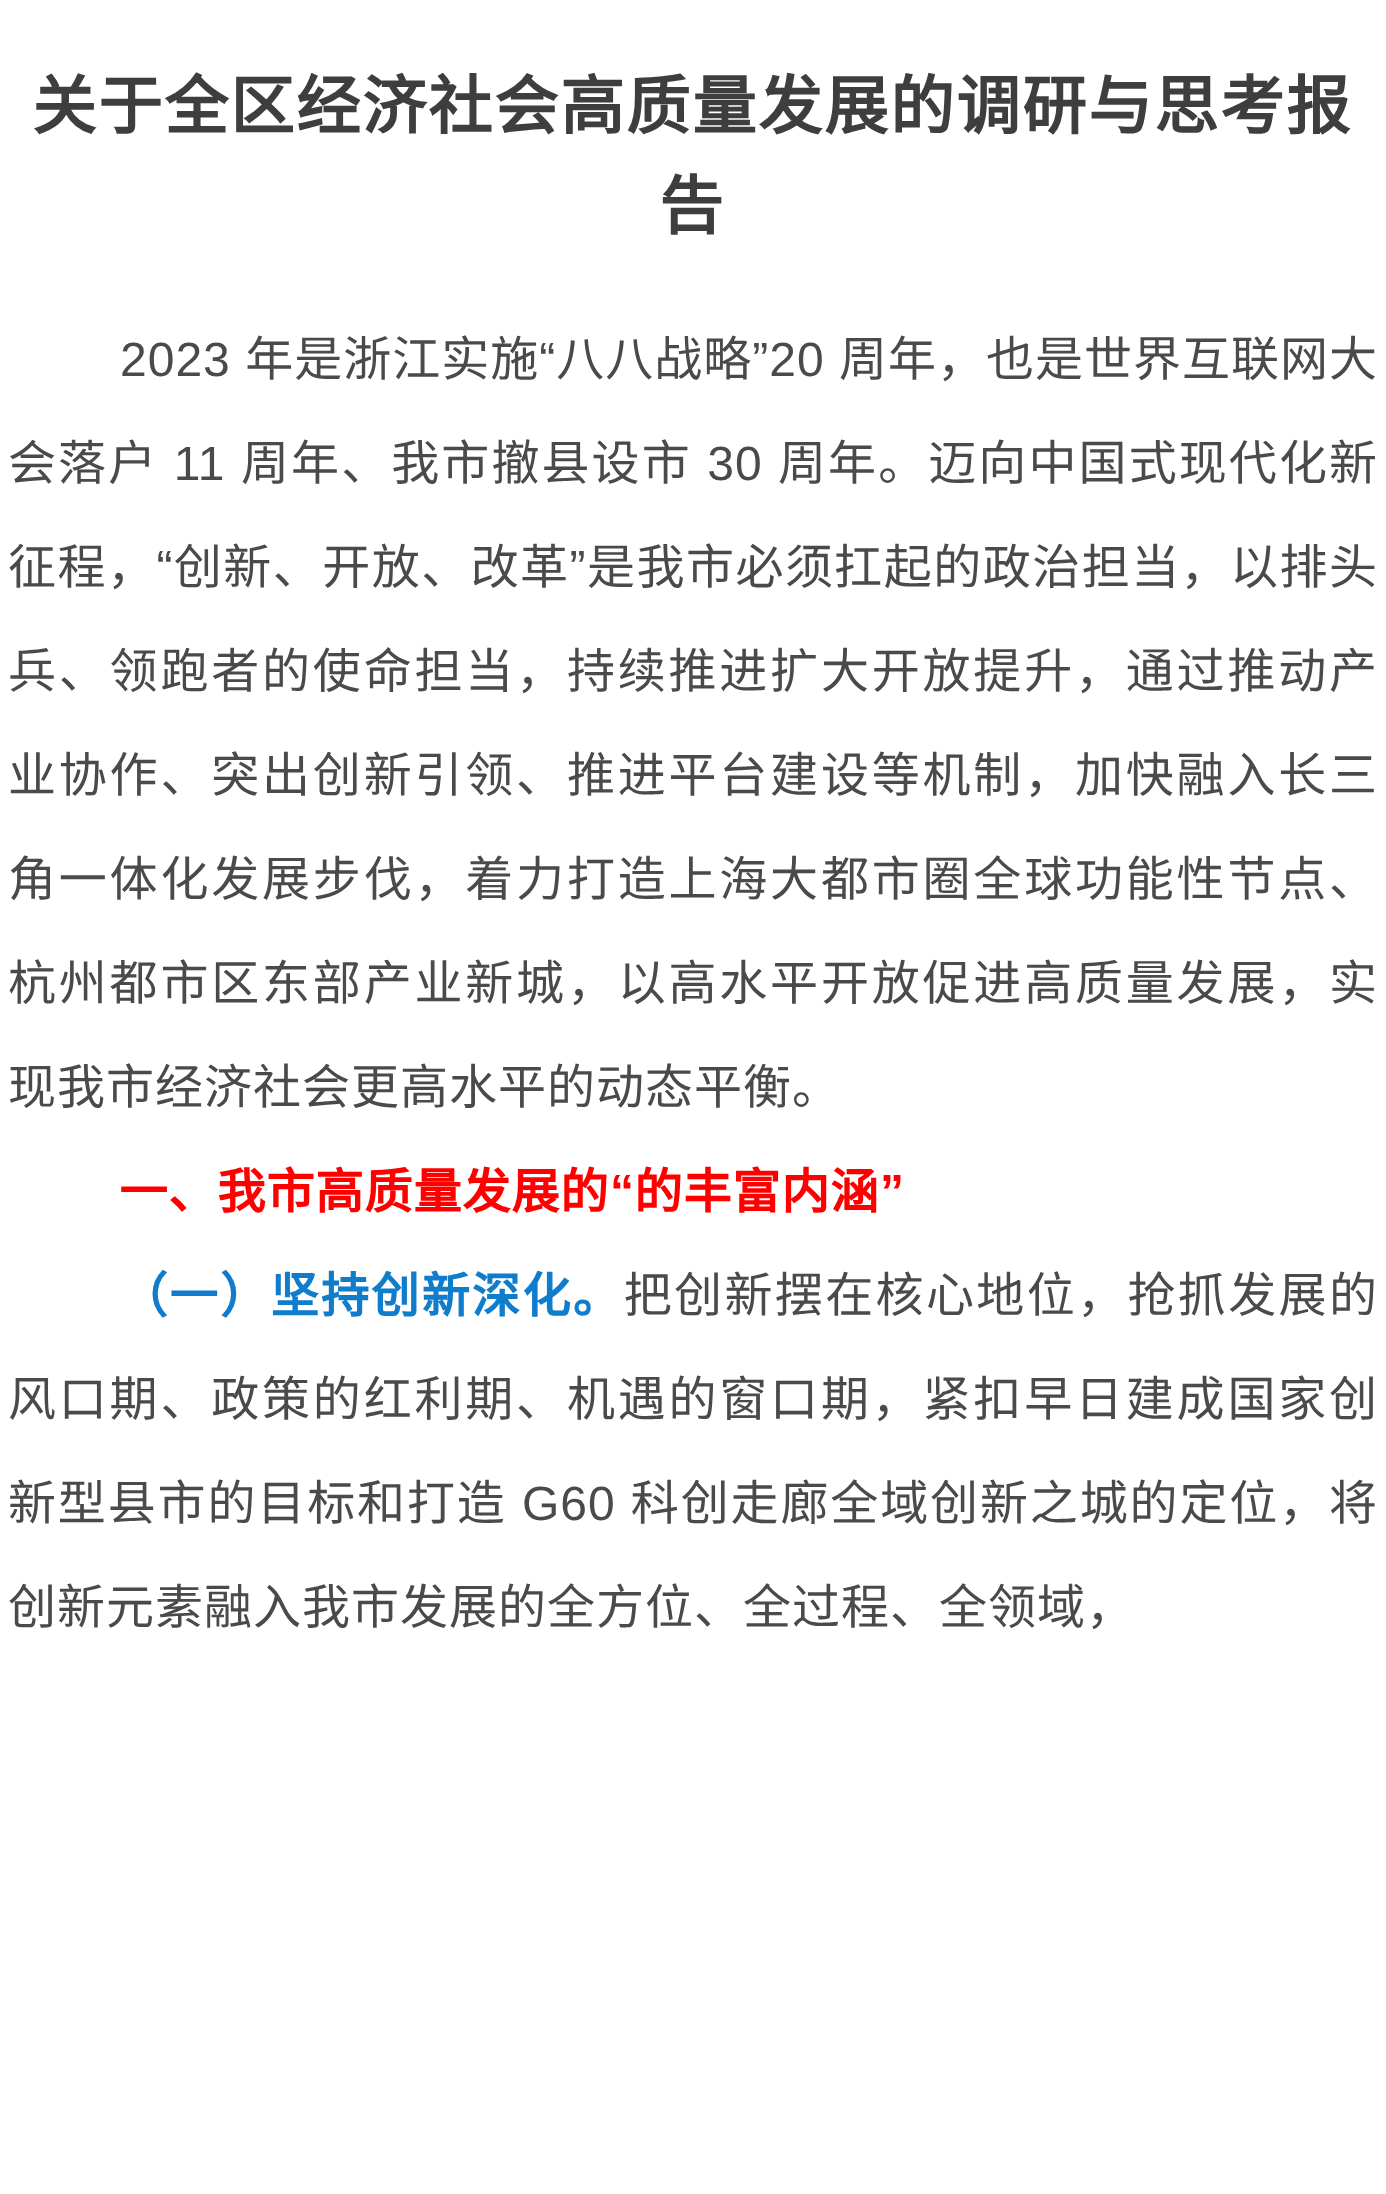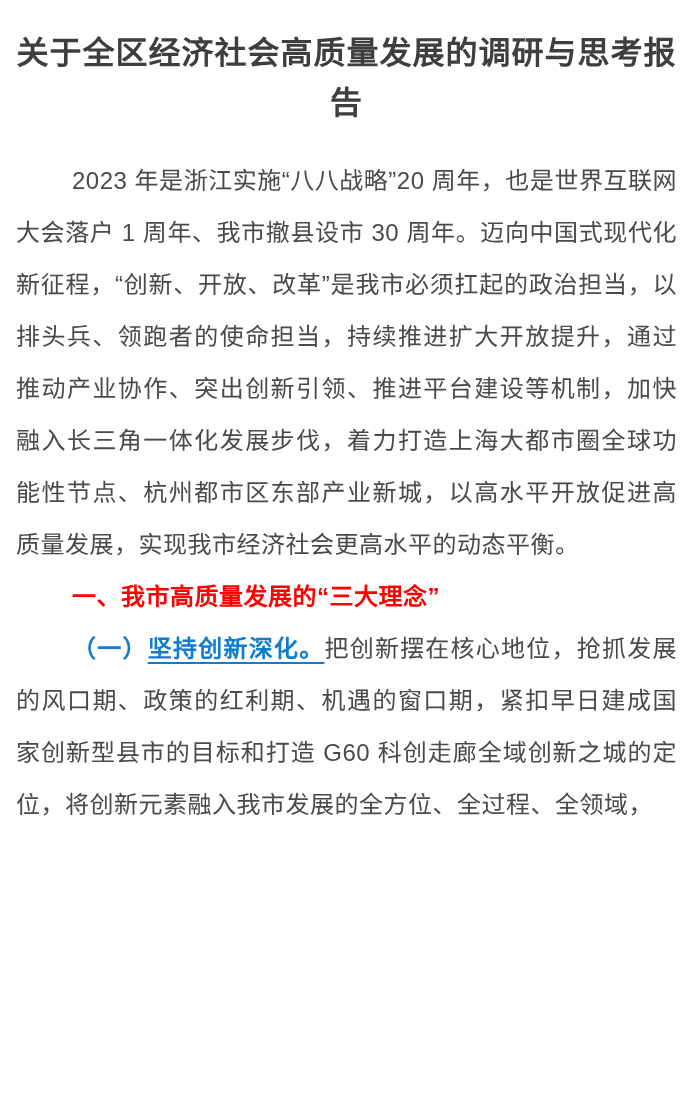--- a/index.html
+++ b/index.html
@@ -12,21 +12,21 @@
     height: 1097px;
     overflow: hidden;
     font-family: "Liberation Sans", "DejaVu Sans", sans-serif;
     color: #4a4a4a;
   }
   .page {
     width: 693px;
     height: 1097px;
     background: #ffffff;
     box-sizing: border-box;
-    padding: 0 16px;
+    padding: 0 4px;
   }
   .doc-title {
     margin: 0;
     padding-top: 28px;
     margin-bottom: 27px;
     font-size: 32px;
     line-height: 50px;
     font-weight: bold;
     letter-spacing: 1px;
     text-align: center;
@@ -52,33 +52,32 @@
     color: #ff0000;
     text-align: justify;
   }
   .blue-label {
     color: #0f7ccc;
     font-weight: bold;
   }
   .blue-lead {
     color: #0f7ccc;
     font-weight: bold;
-    text-decoration: underline;
     text-decoration-color: #0f7ccc;
     text-decoration-thickness: 2px;
     text-underline-offset: 5px;
   }
 </style>
 </head>
 <body>
 
 <div class="page">
 
   <h1 class="doc-title">关于全区经济社会高质量发展的调研与思考报告</h1>
 
-  <p class="para">2023 年是浙江实施“八八战略”20 周年，也是世界互联网大会落户 1 周年、我市撤县设市 30 周年。迈向中国式现代化新征程，“创新、开放、改革”是我市必须扛起的政治担当，以排头兵、领跑者的使命担当，持续推进扩大开放提升，通过推动产业协作、突出创新引领、推进平台建设等机制，加快融入长三角一体化发展步伐，着力打造上海大都市圈全球功能性节点、杭州都市区东部产业新城，以高水平开放促进高质量发展，实现我市经济社会更高水平的动态平衡。</p>
+  <p class="para">2023 年是浙江实施“八八战略”20 周年，也是世界互联网大会落户 11 周年、我市撤县设市 30 周年。迈向中国式现代化新征程，“创新、开放、改革”是我市必须扛起的政治担当，以排头兵、领跑者的使命担当，持续推进扩大开放提升，通过推动产业协作、突出创新引领、推进平台建设等机制，加快融入长三角一体化发展步伐，着力打造上海大都市圈全球功能性节点、杭州都市区东部产业新城，以高水平开放促进高质量发展，实现我市经济社会更高水平的动态平衡。</p>
 
-  <h2 class="section-heading">一、我市高质量发展的“三大理念”</h2>
+  <h2 class="section-heading">一、我市高质量发展的“的丰富内涵”</h2>
 
 
   <p class="para"><span class="blue-label">（一）</span><span class="blue-lead">坚持创新深化。</span><span>把创新摆在核心地位，抢抓发展的风口期、政策的红利期、机遇的窗口期，紧扣早日建成国家创新型县市的目标和打造 G60 科创走廊全域创新之城的定位，将创新元素融入我市发展的全方位、全过程、全领域，</span></p>
 
 </div>
 
 </body></html>

